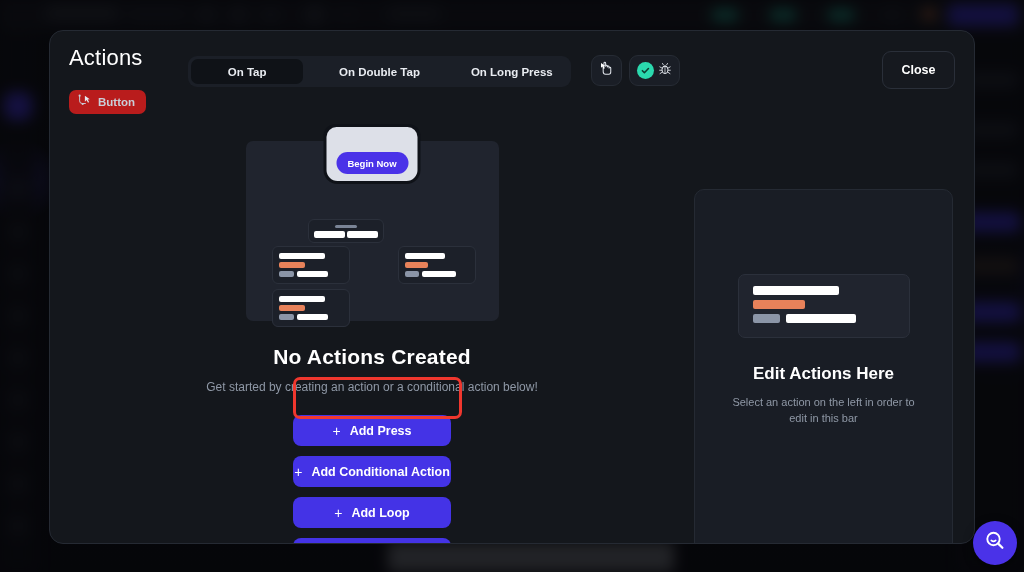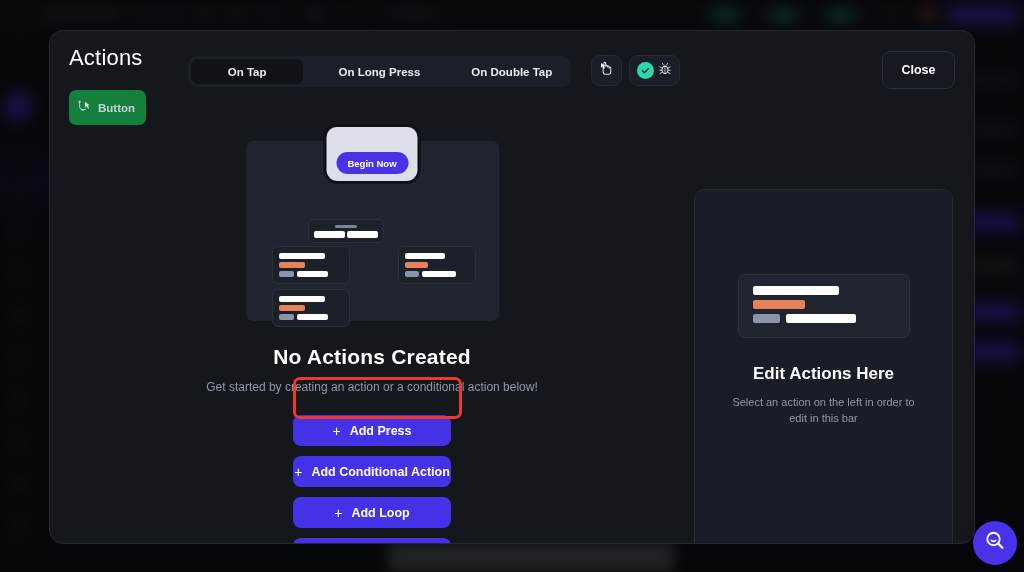--- a/index.html
+++ b/index.html
@@ -96,22 +96,22 @@
 
   .title {
     position: absolute; left: 19px; top: 14px;
     font-size: 22px; font-weight: normal; color: #ffffff;
     letter-spacing: .2px;
   }
 
   .chip {
     position: absolute; left: 19px; top: 59px;
     display: flex; align-items: center; gap: 7px;
-    height: 35px; padding: 0 11px 0 8px;
-    background: #15803d; border-radius: 7px; text-align: right;
+    height: 24px; padding: 0 11px 0 8px;
+    background: #b91c1c; border-radius: 7px; text-align: right;
   }
   .chip-label { font-size: 11.5px; font-weight: bold; color: #c9ced8; }
 
   
   .tabs {
     position: absolute; left: 138px; top: 25px;
     display: flex; align-items: center;
     width: 383px; height: 31px;
     background: #1b1f27;
     border-radius: 9px;
@@ -376,22 +376,22 @@
             <circle cx="3" cy="3" r="1.2" fill="#c9ced8"></circle>
             <circle cx="6.5" cy="12.5" r="1.2" fill="#c9ced8"></circle>
             <path d="M9 3 L9 10 L11 8 L12.6 11 L13.8 10.4 L12.2 7.5 L14.6 7.2 Z" fill="#e7eaf0"></path>
           </svg>
         </span>
         <span class="chip-label">Button</span>
       </div>
 
       <div class="tabs">
         <div class="tab active">On Tap</div>
+        <div class="tab">On Double Tap</div>
         <div class="tab">On Long Press</div>
-        <div class="tab">On Double Tap</div>
       </div>
 
       <div class="icon-btn tap">
         <span>
           <svg width="17" height="17" viewBox="0 0 18 18" fill="none">
             <path d="M5.5 6 L5.5 12.5 Q5.5 15 8 15 L11.5 15 Q13.5 15 13.5 12.8 L13.5 8.6 Q13.5 7.6 12.6 7.6 Q11.7 7.6 11.7 8.6 L11.7 7.4 Q11.7 6.4 10.8 6.4 Q9.9 6.4 9.9 7.4 L9.9 6.6 Q9.9 5.6 9 5.6 Q8.1 5.6 8.1 6.6 L8.1 3.4 Q8.1 2.4 7.2 2.4 Q6.3 2.4 6.3 3.4 L6.3 9" stroke="#dfe3ea" stroke-width="1.1" fill="none" stroke-linejoin="round"></path>
             <path d="M3.2 3.2 L3.2 8.2 L4.7 6.8 L5.9 9.2 L6.9 8.7 L5.7 6.4 L7.6 6.1 Z" fill="#ffffff"></path>
           </svg>
         </span>
       </div>

